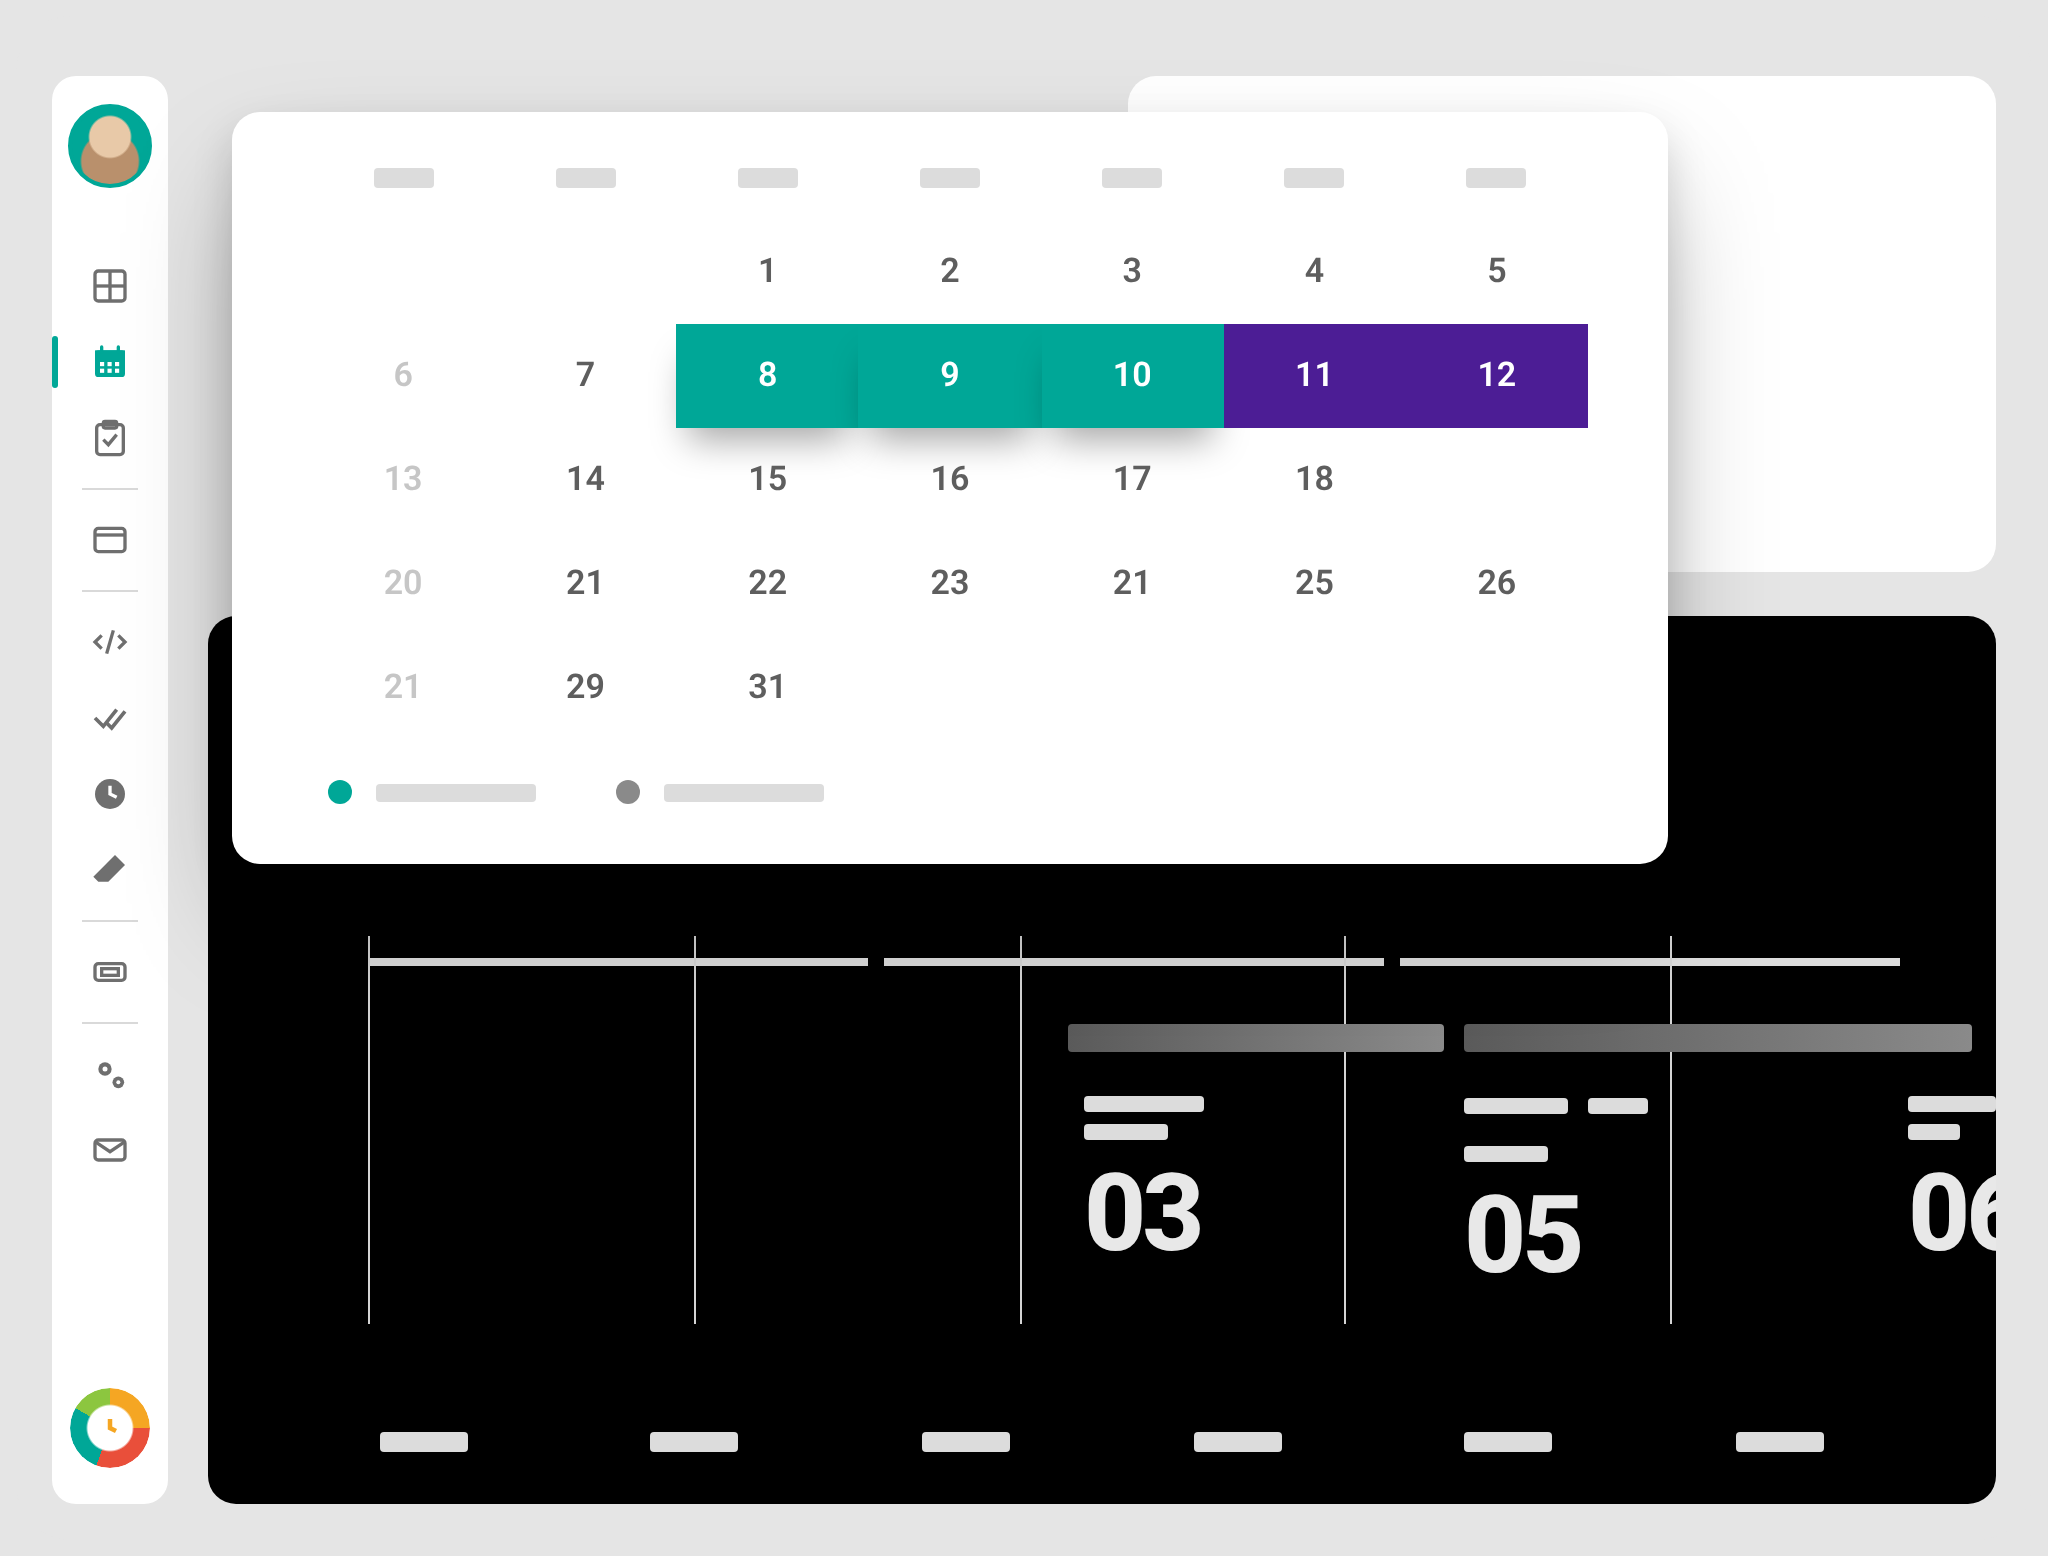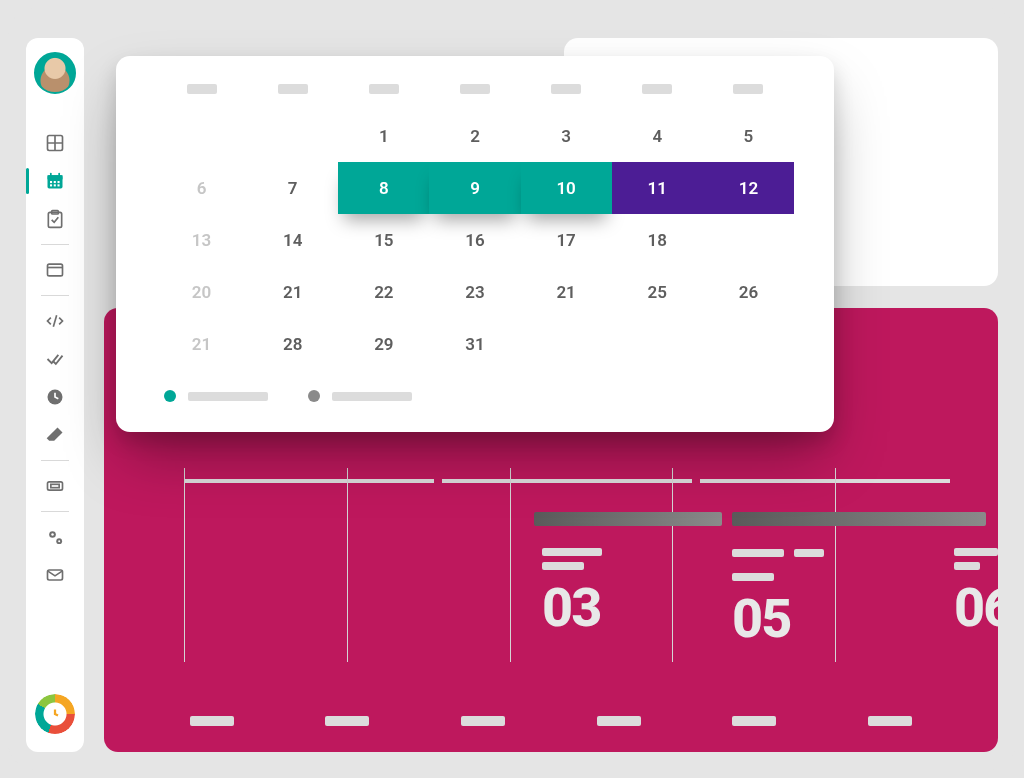--- a/index.html
+++ b/index.html
@@ -92,21 +92,21 @@
     position: absolute;
     left: 556px; top: 30px;
     right: 18px; height: 248px;
     background: #ffffff;
     border-radius: 14px;
   }
   .card-main {
     position: absolute;
     left: 96px; right: 18px;
     top: 300px; bottom: 18px;
-    background: #be185d;
+    background: #000000;
     border-radius: 14px;
     overflow: hidden;
   }
   .timeline {
     position: absolute;
     left: 80px; right: 0; top: 160px; bottom: 90px;
     display: grid;
     grid-template-columns: repeat(5, 1fr);
   }
   .timeline > div {
@@ -390,21 +390,20 @@
           <div class="cal-cell weekend">20</div>
           <div class="cal-cell">21</div>
           <div class="cal-cell">22</div>
           <div class="cal-cell">23</div>
           <div class="cal-cell">21</div>
           <div class="cal-cell">25</div>
           <div class="cal-cell">26</div>
         </div>
         <div class="cal-row">
           <div class="cal-cell weekend">21</div>
-          <div class="cal-cell">28</div>
           <div class="cal-cell">29</div>
           <div class="cal-cell">31</div>
           <div class="cal-cell empty"></div>
           <div class="cal-cell empty"></div>
         </div>
       </div>
     <div class="legend">
       <div class="legend-item">
         <span class="dot teal"></span>
         <span class="bar"></span>

